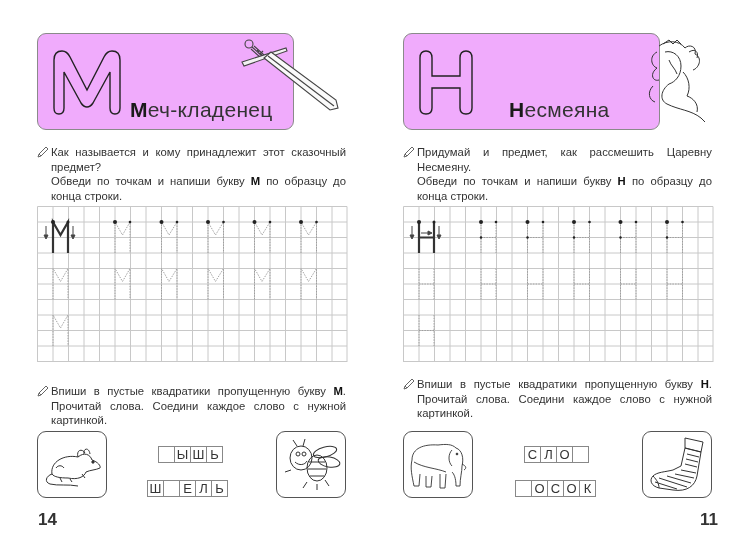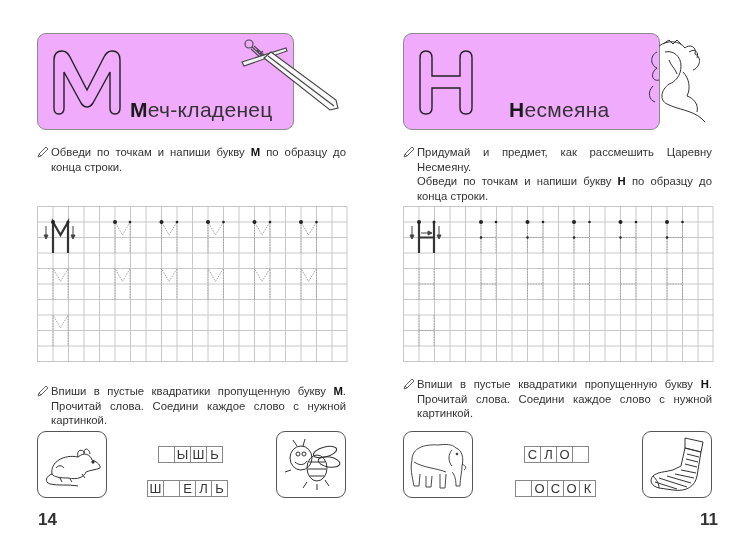--- a/index.html
+++ b/index.html
@@ -55,20 +55,21 @@
         <path d="M30 20 L96 70"></path>
         <path d="M19 14 L21 16 M21 17 L24 19 M22 18 L25 15"></path>
       </g>
     </svg>
   </div>
 
   <div class="instr" style="left:51px;top:145px;width:295px;">
     <svg class="pencil" viewBox="0 0 12 12">
         <path d="M1 11 L2 8 L9 1 L11 3 L4 10 Z M2 8 L4 10" fill="none" stroke="#666" stroke-width="1"></path>
       </svg>
+    <p>Как называется и кому принадлежит этот сказочный предмет?</p>
     <p><span>Обведи по точкам и напиши букву </span><b>М</b><span> по образцу до конца строки.</span></p>
   </div>
 
   <svg class="grid" style="left:37px;top:206px;" width="311" height="157" viewBox="0 0 311 157">
     <g stroke="#c8c8c8" stroke-width="1">
       <path d="M0.5 0.5 H310 M0.5 16 H310 M0.5 31.5 H310 M0.5 47 H310 M0.5 62.5 H310 M0.5 78 H310 M0.5 93.5 H310 M0.5 109 H310 M0.5 124.5 H310 M0.5 140 H310 M0.5 155.5 H310"></path>
       <path d="M0.5 0.5 V156 M16 0.5 V156 M31.5 0.5 V156 M47 0.5 V156 M62.5 0.5 V156 M78 0.5 V156 M93.5 0.5 V156 M109 0.5 V156 M124.5 0.5 V156 M140 0.5 V156 M155.5 0.5 V156 M171 0.5 V156 M186.5 0.5 V156 M202 0.5 V156 M217.5 0.5 V156 M233 0.5 V156 M248.5 0.5 V156 M264 0.5 V156 M279.5 0.5 V156 M295 0.5 V156 M310 0.5 V156"></path>
     </g>
 
     <g stroke="#333" stroke-width="2.2" fill="none">

